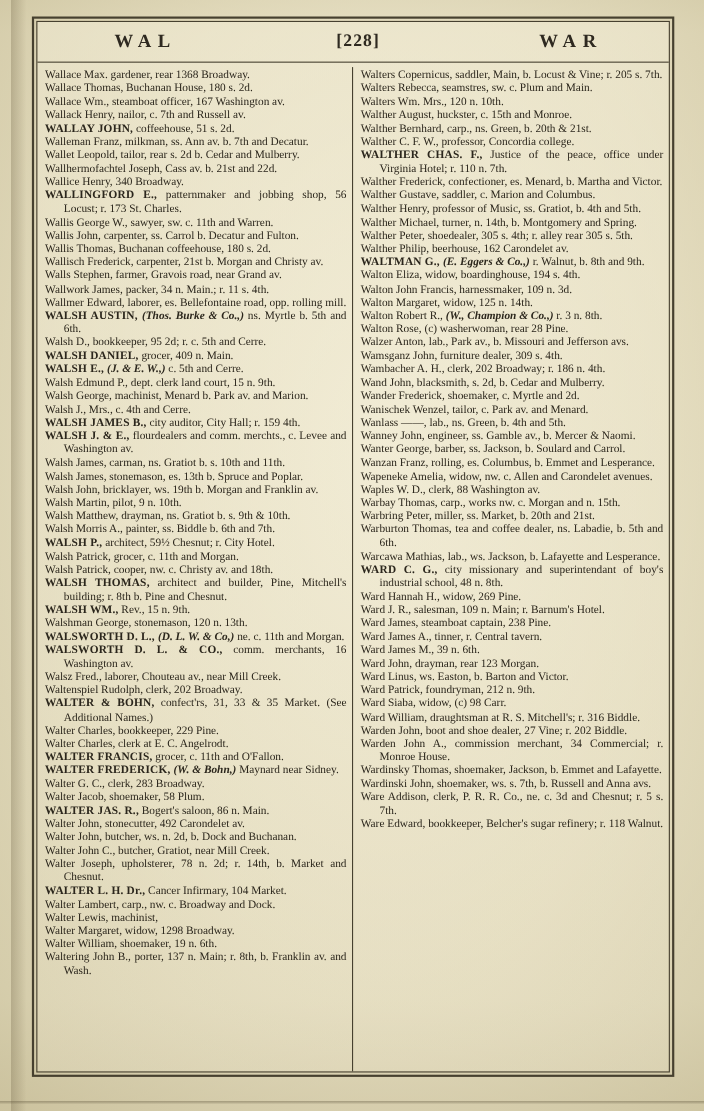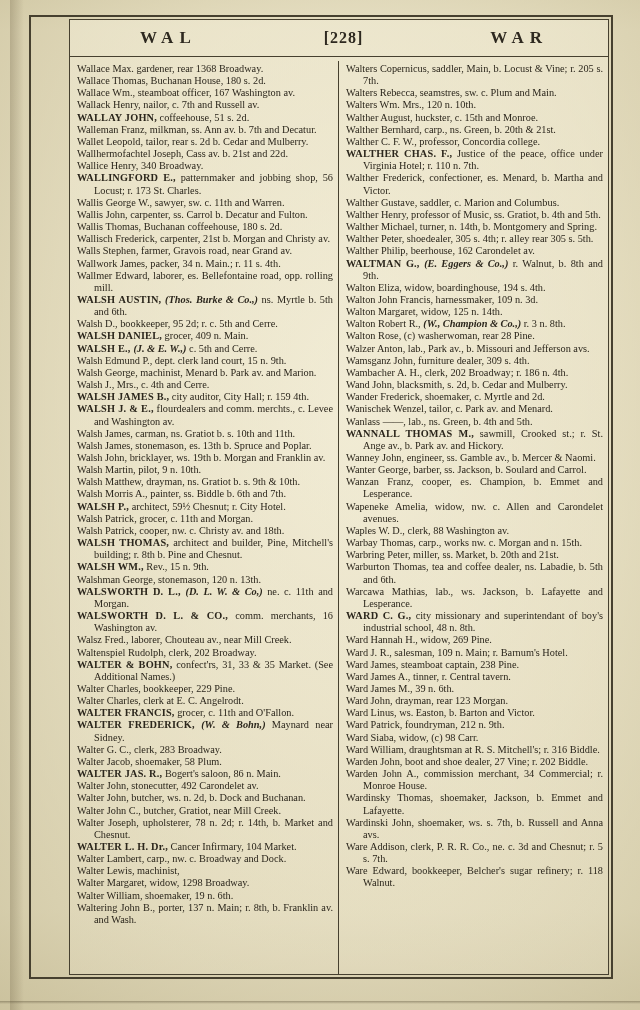--- a/index.html
+++ b/index.html
@@ -29,21 +29,20 @@
     position:absolute;left:29px;top:15px;right:27px;bottom:31px;
     border:2.5px solid #46402f;
     padding:2px;
     background:transparent;
   }
   .frame-inner{
     border:1px solid #46402f;
     height:100%;box-sizing:border-box;
     display:flex;flex-direction:column;
     background:linear-gradient(180deg,rgba(243,238,216,.5),rgba(238,231,206,.25));
-    margin-left:36px;
   }
 
   .runhead{
     display:flex;align-items:center;justify-content:space-between;
     height:36px;flex:0 0 36px;
     padding:0 60px 0 70px;
     border-bottom:1.5px solid #46402f;
     color:#2e2920;
   }
   .runhead .word{
@@ -170,24 +169,23 @@
           <div class="entry"><span class="seg-n">Walton Margaret, widow, 125 n. 14th.</span></div>
           <div class="entry"><span class="seg-n">Walton Robert R., </span><span class="seg-i">(W., Champion &amp; Co.,)</span><span class="seg-n"> r. 3 n. 8th.</span></div>
           <div class="entry"><span class="seg-n">Walton Rose, (c) washerwoman, rear 28 Pine.</span></div>
           <div class="entry"><span class="seg-n">Walzer Anton, lab., Park av., b. Missouri and Jefferson avs.</span></div>
           <div class="entry"><span class="seg-n">Wamsganz John, furniture dealer, 309 s. 4th.</span></div>
           <div class="entry"><span class="seg-n">Wambacher A. H., clerk, 202 Broadway; r. 186 n. 4th.</span></div>
           <div class="entry"><span class="seg-n">Wand John, blacksmith, s. 2d, b. Cedar and Mulberry.</span></div>
           <div class="entry"><span class="seg-n">Wander Frederick, shoemaker, c. Myrtle and 2d.</span></div>
           <div class="entry"><span class="seg-n">Wanischek Wenzel, tailor, c. Park av. and Menard.</span></div>
           <div class="entry"><span class="seg-n">Wanlass ——, lab., ns. Green, b. 4th and 5th.</span></div>
-          <div class="entry"><span class="seg-b">WANNALL THOMAS M.,</span><span class="seg-n"> sawmill, Crooked st.; r. St. Ange av., b. Park av. and Hickory.</span></div>
           <div class="entry"><span class="seg-n">Wanney John, engineer, ss. Gamble av., b. Mercer &amp; Naomi.</span></div>
           <div class="entry"><span class="seg-n">Wanter George, barber, ss. Jackson, b. Soulard and Carrol.</span></div>
-          <div class="entry"><span class="seg-n">Wanzan Franz, cooper, es. Champion, b. Emmet and Lesperance.</span></div>
+          <div class="entry"><span class="seg-n">Wanzan Franz, rolling, es. Columbus, b. Emmet and Lesperance.</span></div>
           <div class="entry"><span class="seg-n">Wapeneke Amelia, widow, nw. c. Allen and Carondelet avenues.</span></div>
           <div class="entry"><span class="seg-n">Waples W. D., clerk, 88 Washington av.</span></div>
           <div class="entry"><span class="seg-n">Warbay Thomas, carp., works nw. c. Morgan and n. 15th.</span></div>
           <div class="entry"><span class="seg-n">Warbring Peter, miller, ss. Market, b. 20th and 21st.</span></div>
           <div class="entry"><span class="seg-n">Warburton Thomas, tea and coffee dealer, ns. Labadie, b. 5th and 6th.</span></div>
           <div class="entry"><span class="seg-n">Warcawa Mathias, lab., ws. Jackson, b. Lafayette and Lesperance.</span></div>
           <div class="entry"><span class="seg-b">WARD C. G.,</span><span class="seg-n"> city missionary and superintendant of boy's industrial school, 48 n. 8th.</span></div>
           <div class="entry"><span class="seg-n">Ward Hannah H., widow, 269 Pine.</span></div>
           <div class="entry"><span class="seg-n">Ward J. R., salesman, 109 n. Main; r. Barnum's Hotel.</span></div>
           <div class="entry"><span class="seg-n">Ward James, steamboat captain, 238 Pine.</span></div>

